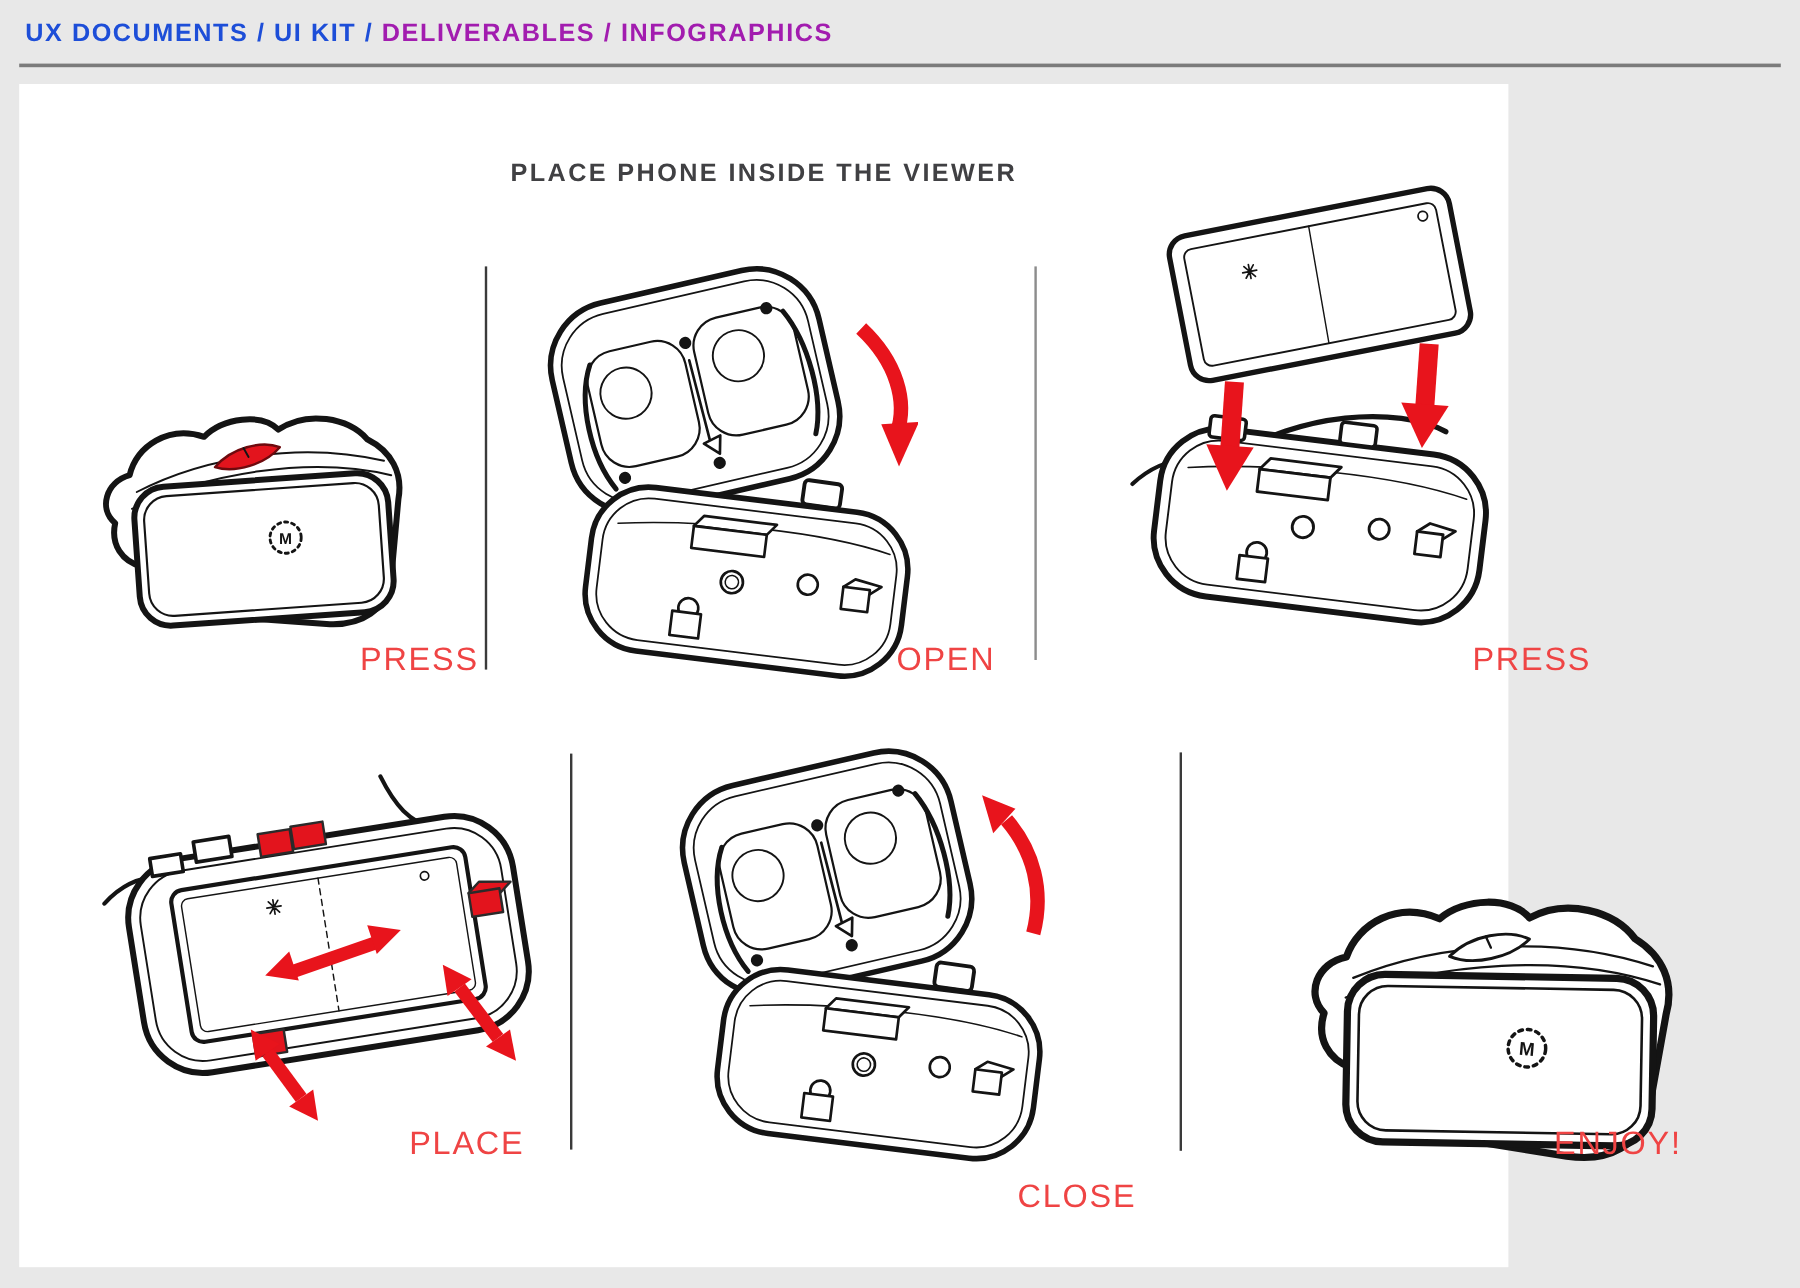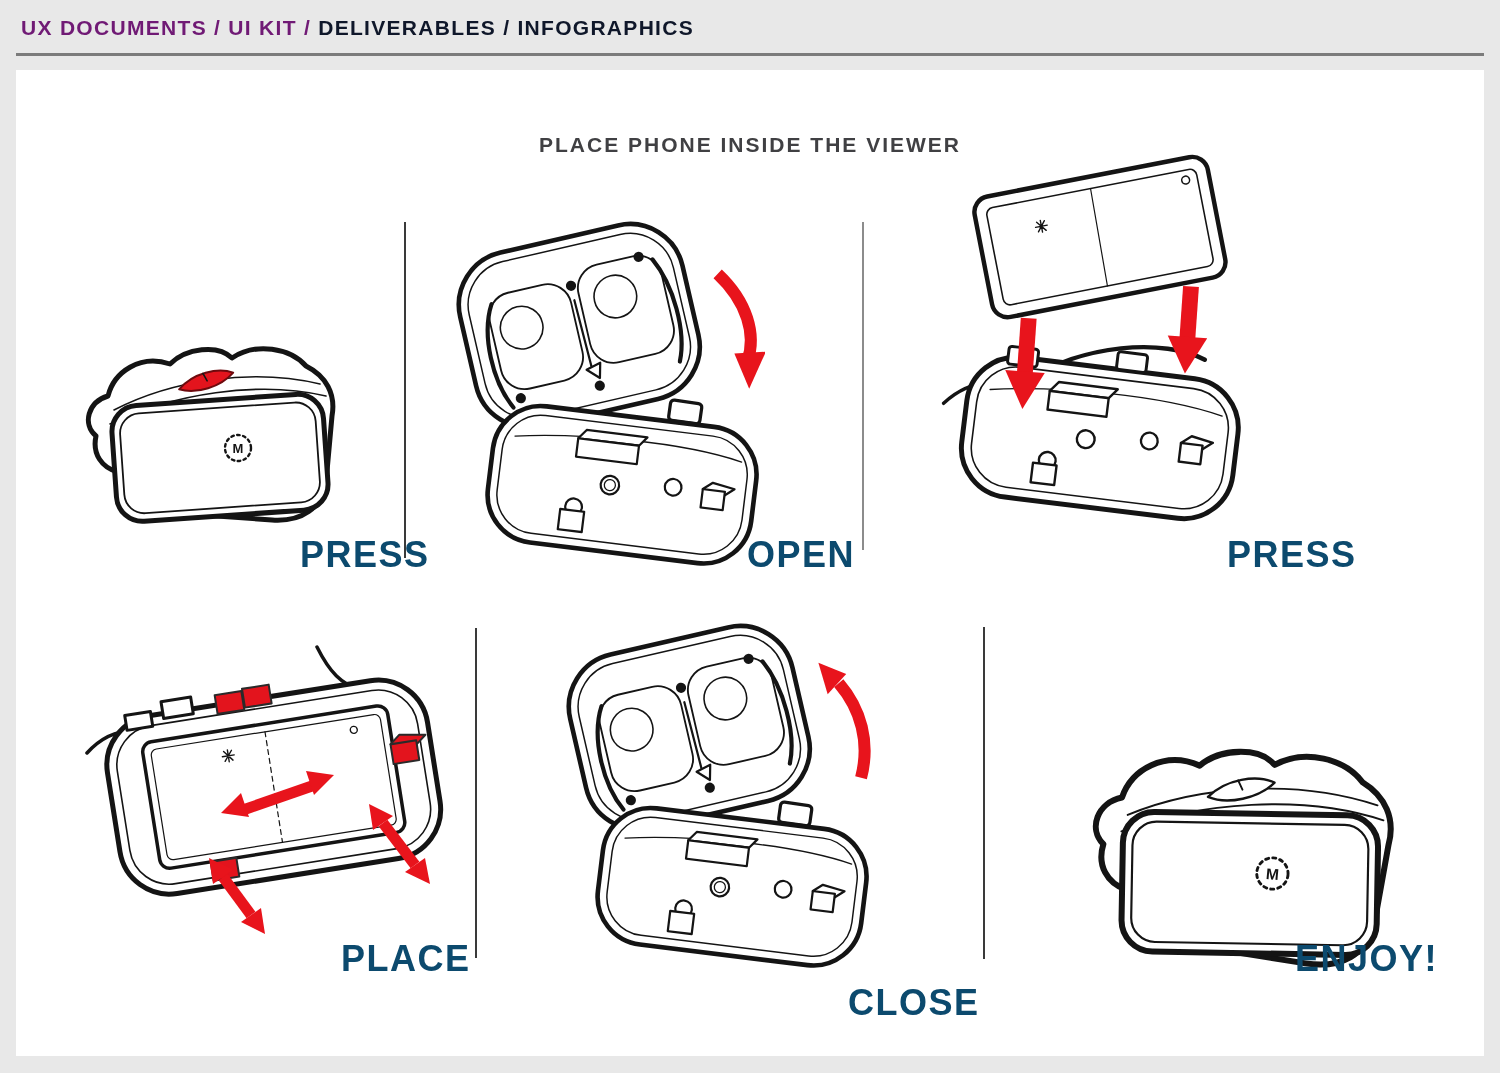--- a/index.html
+++ b/index.html
@@ -8,46 +8,46 @@
     background:#e8e8e8;
     font-family:"Liberation Sans", sans-serif;
     position:relative;
     overflow:hidden;
   }
   .breadcrumb{
     position:absolute;left:21px;top:16px;
     font-size:21px;font-weight:bold;letter-spacing:1.3px;
     white-space:pre;
   }
-  .bc-gray{color:#701a75;}
-  .bc-red{color:#0f172a;}
+  .bc-gray{color:#1d4ed8;}
+  .bc-red{color:#a21caf;}
   .rule{
     position:absolute;left:16px;top:53px;width:1468px;height:3px;
     background:#7b7b7b;
   }
   .canvas{
-    position:absolute;left:16px;top:70px;width:1468px;height:986px;
+    position:absolute;left:16px;top:70px;width:1241px;height:986px;
     background:#ffffff;
   }
   .title{
     position:absolute;left:0;top:63px;width:100%;
     text-align:center;
     font-size:21px;font-weight:bold;letter-spacing:2px;
     color:#404043;
   }
   .vdiv{position:absolute;width:2px;background:#3a3a3a;}
   .vdiv.light{background:#8c8c8c;}
   #vd1{left:388px;top:152px;height:336px;}
   #vd2{left:846px;top:152px;height:328px;}
   #vd3{left:459px;top:558px;height:330px;}
   #vd4{left:967px;top:557px;height:332px;}
   .step-label{
     position:absolute;
-    font-size:36px;font-weight:bold;letter-spacing:1.5px;
-    color:#0c4a6e;white-space:nowrap;
+    font-size:27px;font-weight:normal;letter-spacing:1.5px;
+    color:#ef4444;white-space:nowrap;
   }
   #lab-press{left:284px;top:464px;}
   #lab-open{left:731px;top:464px;}
   #lab-insert{left:1211px;top:464px;}
   #lab-adjust{left:325px;top:868px;}
   #lab-close{left:832px;top:868px;margin-top:44px;}
   #lab-enjoy{left:1279px;top:868px;}
   .ill{position:absolute;}
   #ill-press{left:64px;top:240px;width:270px;height:225px;}
   #ill-open{left:429px;top:150px;width:320px;height:357px;}

